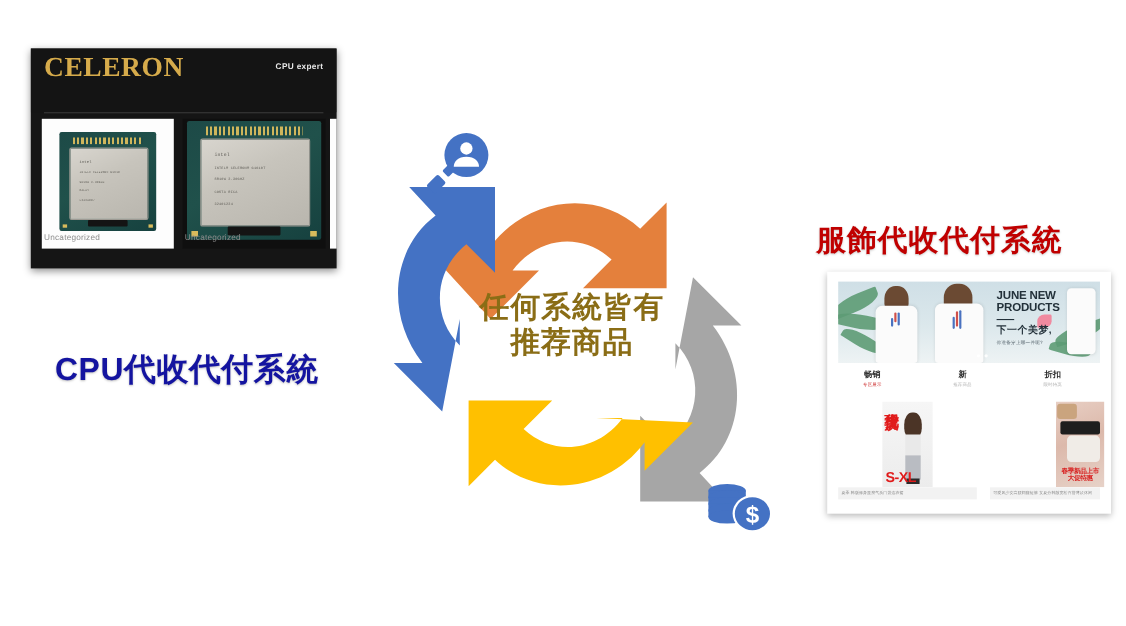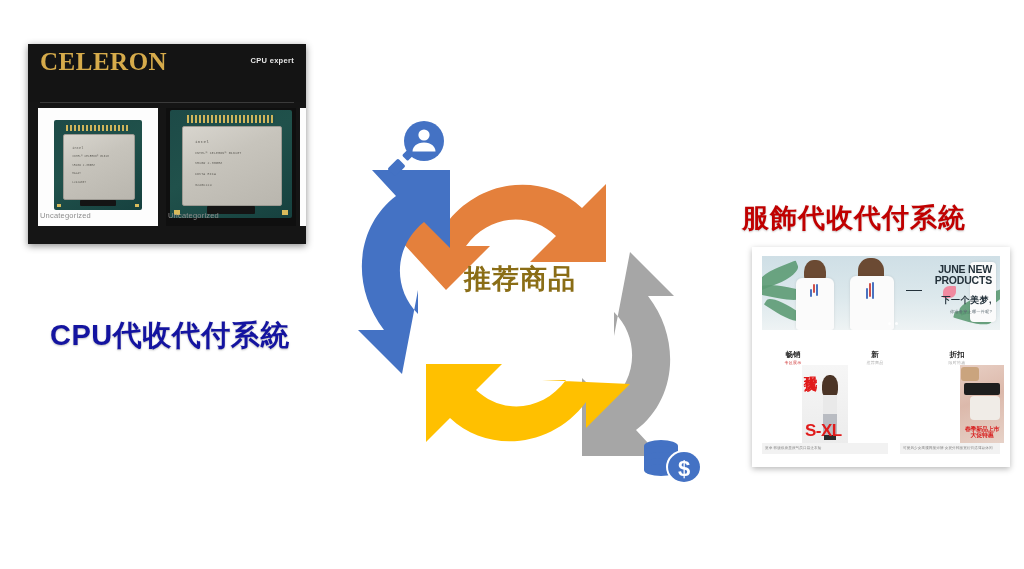--- a/index.html
+++ b/index.html
@@ -67,42 +67,42 @@
     position:absolute;left:752px;top:247px;width:258px;height:220px;
     background:#ffffff;overflow:hidden;
     box-shadow:0 2px 6px rgba(0,0,0,.28);
   }
   .banner{position:absolute;left:10px;top:9px;width:238px;height:74px;overflow:hidden;
     background:linear-gradient(180deg,#cfdfe6 0%,#dce8ec 55%,#eef3f4 100%);}
   .banner .leaf{position:absolute;background:#5d9b74;border-radius:60% 5% 60% 5%;opacity:.9;}
   .banner .dress{position:absolute;background:#fbfbfb;border-radius:6px 6px 3px 3px;box-shadow:0 0 3px rgba(0,0,0,.1);}
   .banner .hair{position:absolute;background:#6b4a33;border-radius:45% 45% 38% 38%;}
   .banner .embro{position:absolute;width:1.5px;border-radius:1px;}
-  .banner .junetxt{position:absolute;right:8px;top:8px;width:86px;text-align:right;}
+  .banner .junetxt{position:absolute;right:8px;top:8px;width:86px;text-align:left;}
   .banner .junetxt .l1{font-size:10.5px;font-weight:bold;color:#23313a;line-height:1.08;letter-spacing:-.2px;}
   .banner .junetxt .rule{width:16px;height:1.6px;background:#23313a;margin:3px 0 3px 0;}
   .banner .junetxt .l2{font-size:9px;font-weight:bold;color:#23313a;letter-spacing:.5px;}
   .banner .junetxt .l3{font-size:4.2px;color:#5d6b73;margin-top:2px;letter-spacing:.2px;}
   .banner .flower{position:absolute;background:#f08aa0;border-radius:50% 10% 50% 10%;}
   .banner .dot{position:absolute;width:3px;height:3px;border-radius:50%;background:#ffffff;opacity:.85;}
 
-  .cat-row{position:absolute;top:104px;left:10px;width:238px;height:22px;}
+  .cat-row{position:absolute;top:92px;left:10px;width:238px;height:22px;font-family:Liberation Mono, monospace;}
   .cat{position:absolute;text-align:center;width:46px;}
   .cat .zh{font-size:7.5px;font-weight:bold;color:#2a2a2a;line-height:1;}
   .cat .sub{font-size:4px;line-height:1;margin-top:2px;letter-spacing:.2px;}
   .cat .sub.red{color:#cc2b2b;}
   .cat .sub.gray{color:#b2b2b2;}
 
   .prod-card{position:absolute;overflow:hidden;background:#fff;}
   .prod-card .photo{position:absolute;inset:0;}
   .vert-red{position:absolute;color:#e01b1b;font-weight:bold;
     writing-mode:vertical-rl;text-orientation:upright;
     font-size:13px;letter-spacing:-1px;line-height:1;
     text-shadow:0 0 1px rgba(255,255,255,.8);}
-  .sxl{position:absolute;color:#e01b1b;font-weight:bold;font-size:17px;letter-spacing:-.5px;}
+  .sxl{position:absolute;color:#e01b1b;font-weight:bold;font-size:13px;letter-spacing:-.5px;}
   .redstrip{position:absolute;color:#d81f1f;font-weight:bold;font-size:6px;line-height:1.1;
     text-align:center;letter-spacing:-.3px;}
   .capbar{position:absolute;height:11px;background:#f2f2f2;}
   .capbar span{display:block;font-size:3.6px;color:#8a8a8a;padding:3px 0 0 3px;letter-spacing:.1px;
     white-space:nowrap;overflow:hidden;}
 
   
   #cycle{position:absolute;left:330px;top:112px;width:380px;height:400px;}
   #cycle svg{display:block;width:380px;height:400px;}
   #center-text{
@@ -301,20 +301,21 @@
                L 42,58
                L 120,58
                L 120,136
                L 94,110
                C 64,134 62,176 88,202
                L 88,178
                Z"></path>
     </svg>
 
     <div id="center-text">
+      <div>任何系統皆有</div>
       <div>推荐商品</div>
     </div>
   </div>
 
   <div class="badge" id="user-search-badge">
     <svg viewBox="0 0 58 62" xmlns="http://www.w3.org/2000/svg">
       <g fill="#4472C4">
         <rect x="1" y="42" width="15" height="11" rx="2" transform="rotate(-45 8.5 47.5)"></rect>
         <rect x="15" y="30" width="12" height="8" rx="1.5" transform="rotate(-45 21 34)"></rect>
         <circle cx="36" cy="21" r="20"></circle>

